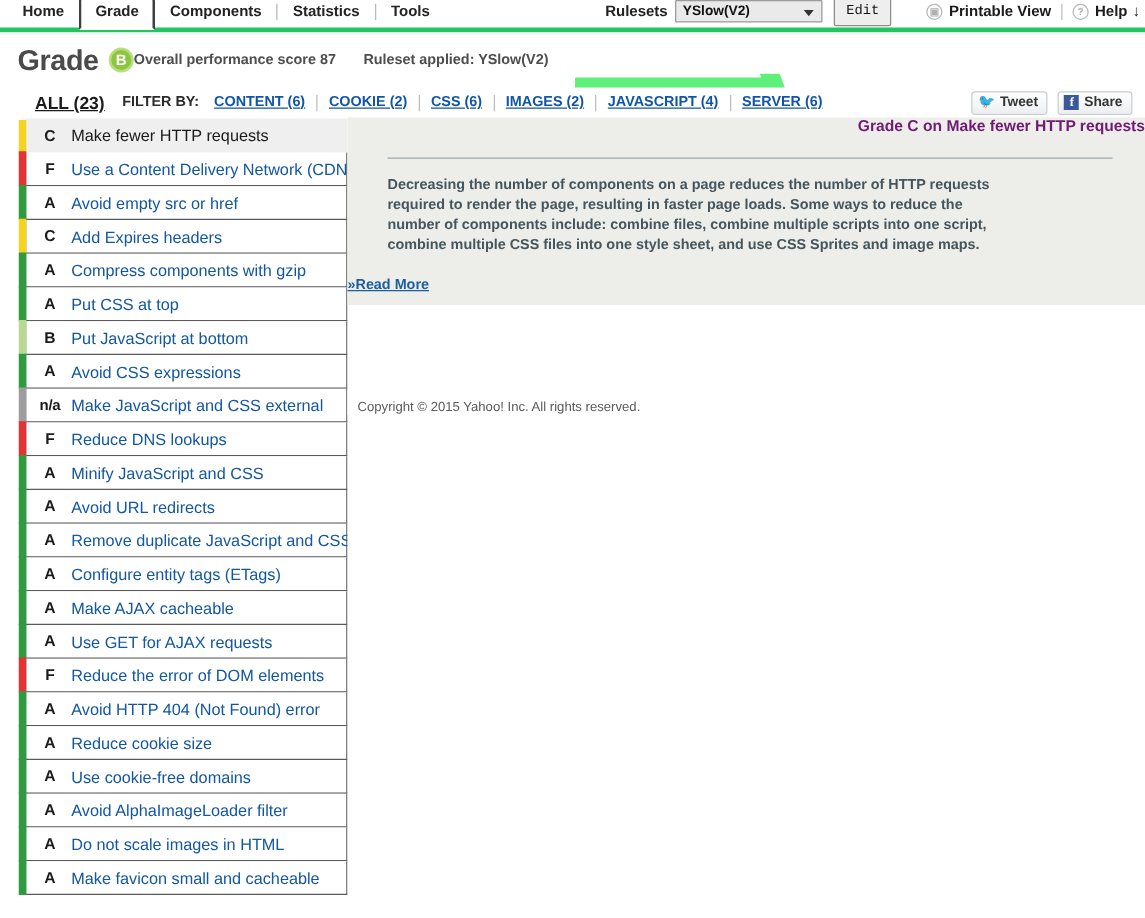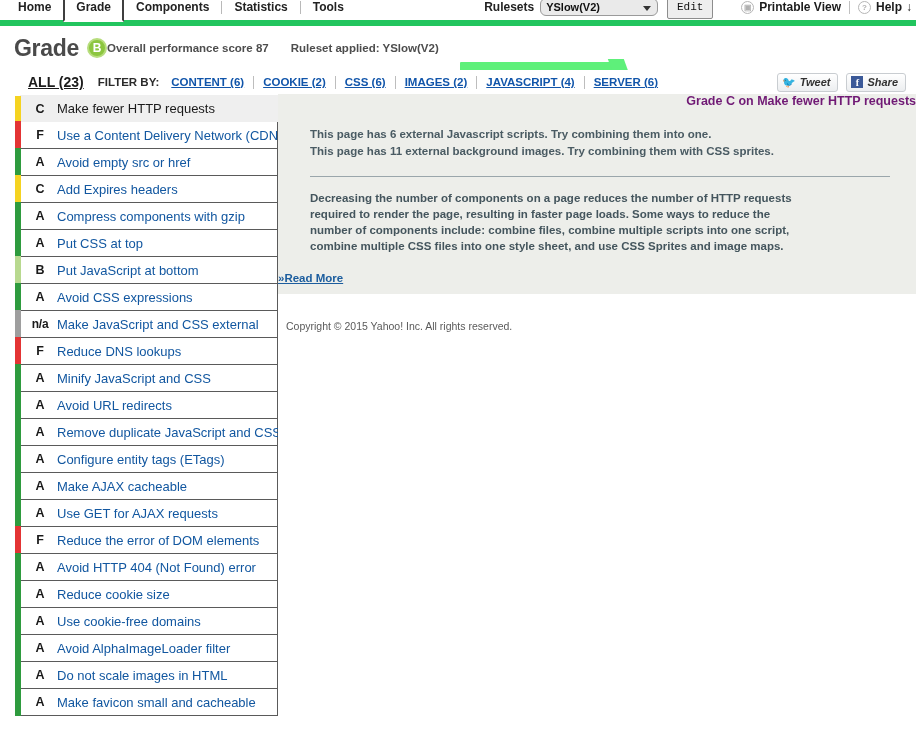--- a/index.html
+++ b/index.html
@@ -10,21 +10,21 @@
     font-family: "Liberation Sans", sans-serif;
     overflow: hidden;
   }
   body { position: relative; }
 
   
   .topbar {
     position: relative;
     height: 26px;
     background: #ffffff;
-    border-bottom: 6px solid #22c55e;
+    border-bottom: 4px solid #22c55e;
     display: flex;
     align-items: flex-end;
     text-align: center;
   }
   .tabs { display: flex; align-items: flex-end; height: 26px; padding-left: 6px; }
   .tab {
     font-size: 12px;
     font-weight: bold;
     color: #222;
     padding: 4px 12px 5px 12px;
@@ -55,21 +55,21 @@
     padding-bottom: 2px;
   }
   .rulesets-label {
     font-size: 12px; font-weight: bold; color: #222; margin-right: 6px;
   }
   .rulesets-select {
     position: relative;
     width: 118px; height: 18px;
     background: #eaeaea;
     border: 1px solid #9a9a9a;
-    border-radius: 6px;
+    border-radius: 1px;
     font-size: 11px; font-weight: bold; color: #111;
     display: flex; align-items: center;
     padding-left: 5px;
     cursor: pointer;
   }
   .rulesets-select .arrow {
     position: absolute; right: 6px; top: 7px;
     width: 0; height: 0;
     border-left: 4px solid transparent;
     border-right: 4px solid transparent;
@@ -199,21 +199,21 @@
   .tw-glyph {
     color: #3aa9e0; font-size: 11px; margin-right: 4px; line-height: 1;
   }
   .fb-glyph {
     width: 12px; height: 12px; background: #3b5998; color: #fff;
     font-size: 10px; font-weight: bold;
     display: flex; align-items: flex-end; justify-content: center;
     margin-right: 4px; line-height: 11px;
     font-family: "Liberation Serif", serif;
   }
-  .social-btn .lbl { color: #333; font-style: italic; }
+  .social-btn .lbl { color: #333; }
 
   
   .main {
     position: relative;
     display: flex;
     height: 626px;
     background: #fff;
   }
 
   
@@ -512,23 +512,19 @@
       <div class="rule-row">
         <div class="bar" style="background: rgb(46, 155, 62);"></div>
         <div class="rule-grade">A</div>
         <div class="rule-name">Make favicon small and cacheable</div>
       </div>
     </div>
 
   <div class="detail-wrap">
     <div class="detail-inner">
       <div class="detail-title">Grade C on Make fewer HTTP requests</div>
-      <div class="detail-findings">
-        <div class="finding">This page has 6 external Javascript scripts. Try combining them into one.</div>
-        <div class="finding">This page has 11 external background images. Try combining them with CSS sprites.</div>
-      </div>
       <div class="hr"></div>
       <div class="detail-body">Decreasing the number of components on a page reduces the number of HTTP requests required to render the page, resulting in faster page loads. Some ways to reduce the number of components include: combine files, combine multiple scripts into one script, combine multiple CSS files into one style sheet, and use CSS Sprites and image maps.</div>
       <div class="read-more">»Read More</div>
     </div>
     <div class="copyright">Copyright © 2015 Yahoo! Inc. All rights reserved.</div>
   </div>
 </div>
 
 </body></html>

